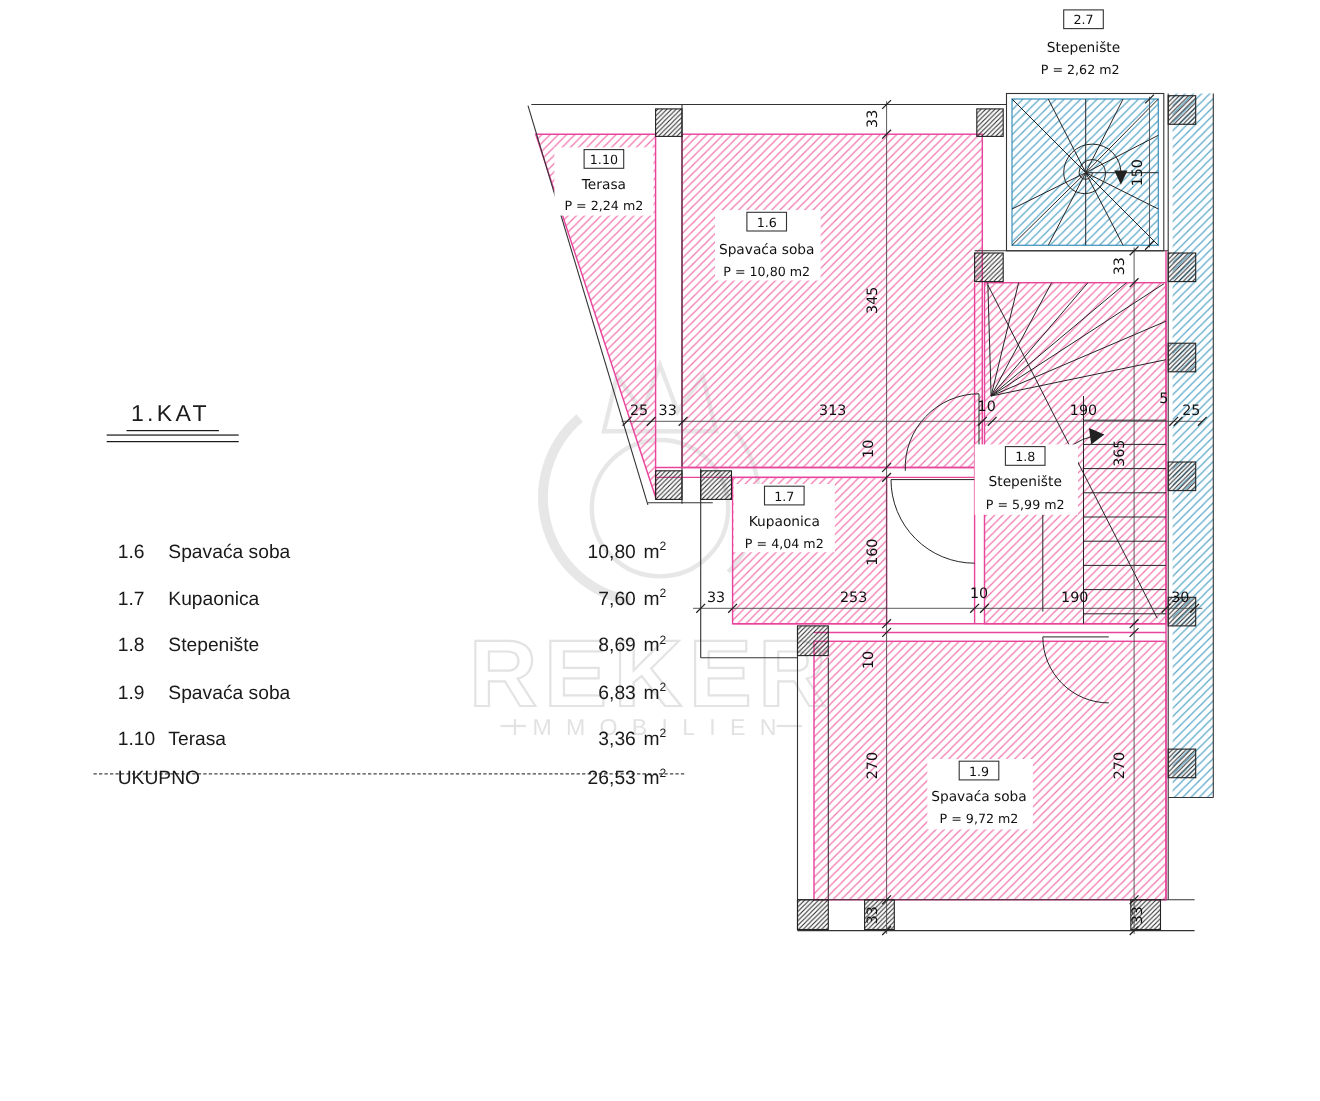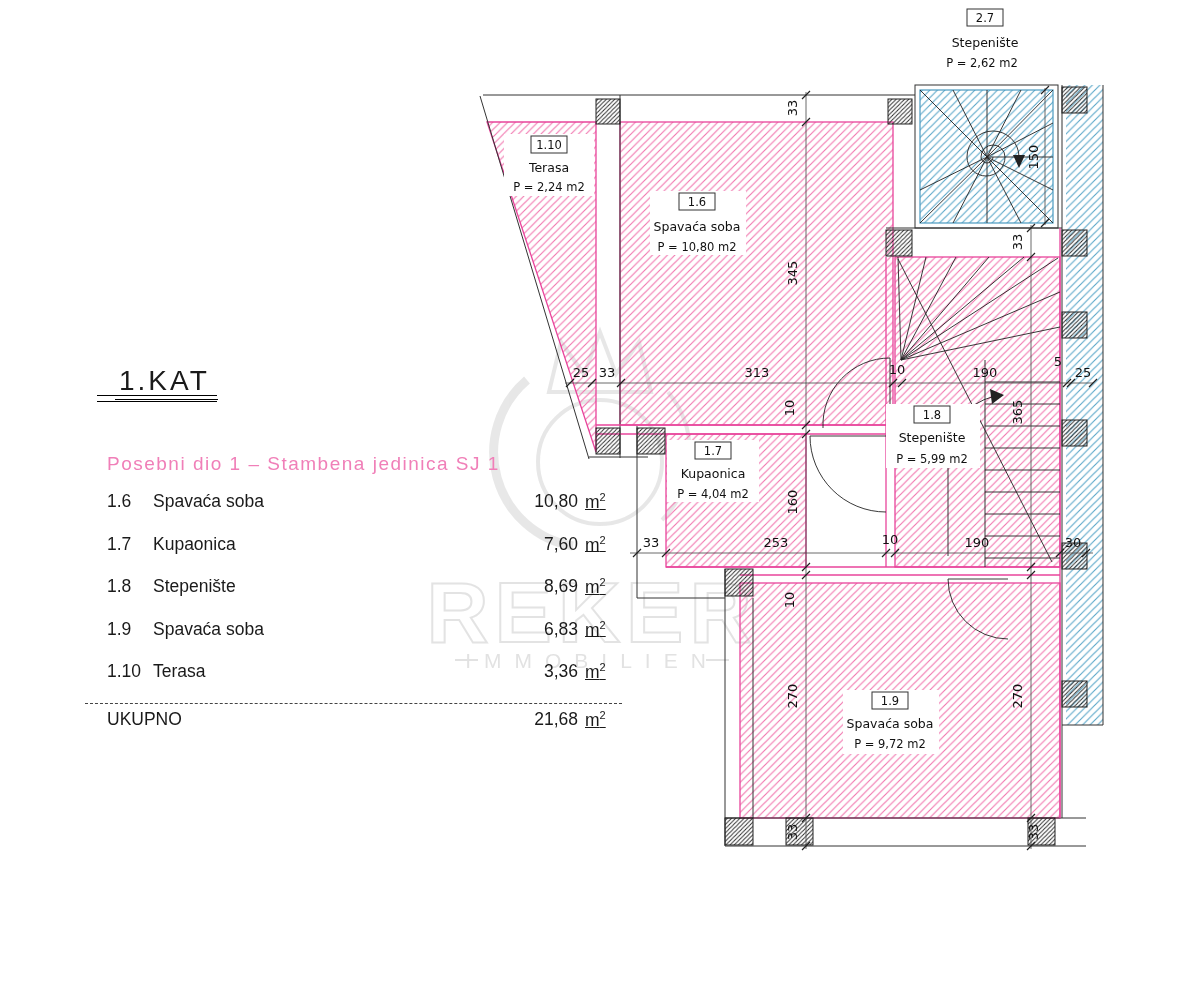--- a/index.html
+++ b/index.html
@@ -2,32 +2,32 @@
 <html><head>
 <meta charset="utf-8">
 <style>
   html,body{margin:0;padding:0;background:#fff;}
   body{font-family:"Liberation Sans",sans-serif;}
   .stage{position:relative;width:1200px;height:1001px;background:#fff;overflow:hidden;}
   .stage svg{position:absolute;left:0;top:0;}
 
   
   .legend{position:absolute;left:85px;top:365px;width:545px;height:420px;color:#1a1a1a;}
-  .floor-title{position:absolute;left:30px;top:0;font-size:28px;letter-spacing:3px;border-bottom:1.5px solid #000;padding:0 8px 2px 4px;}
+  .floor-title{position:absolute;left:30px;top:0;font-size:21px;letter-spacing:3px;border-bottom:1.5px solid #000;padding:0 8px 2px 4px;}
   .floor-underline{position:absolute;left:12px;top:30px;width:120px;height:5px;border-top:1.5px solid #000;border-bottom:1.5px solid #000;}
   .unit-title{position:absolute;left:22px;top:88px;font-size:19px;letter-spacing:1.5px;color:#f07fb8;white-space:nowrap;}
   .rows{position:absolute;left:0;top:126px;right:0;}
   .row{display:flex;height:42.5px;font-size:17.5px;align-items:flex-start;}
   .num{width:68px;padding-left:22px;box-sizing:border-box;}
   .nm{flex:1;}
   .val{width:80px;text-align:right;}
-  .unit{width:52px;padding-left:7px;box-sizing:border-box;text-decoration:underline;}
+  .unit{width:52px;padding-left:7px;box-sizing:border-box;}
   sup{font-size:11px;}
   .sep{position:absolute;left:0;top:338px;width:537px;border-top:1.6px dashed #444;}
-  .total{position:absolute;left:0;top:344px;right:0;display:flex;font-size:17.5px;}
+  .total{position:absolute;left:0;top:332px;right:0;display:flex;font-size:17.5px;align-items:flex-end;}
   .tlabel{padding-left:22px;}
   .spacer{flex:1;}
 
   
   .wl{stroke:#333;stroke-width:1;fill:none;}
   .pl{stroke:#e8449b;stroke-width:1.3;fill:none;}
   .st{stroke:#222;stroke-width:0.9;fill:none;}
   .tick{stroke:#222;stroke-width:1.2;fill:none;}
   .dimline{stroke:#444;stroke-width:0.8;fill:none;}
   .dim{font:13px "DejaVu Sans",sans-serif;fill:#111;text-anchor:middle;}
@@ -242,21 +242,20 @@
       <text class="lbl-id" x="890" y="705">1.9</text>
       <text class="lbl-nm" x="890" y="728">Spavaća soba</text>
       <text class="lbl-ar" x="890" y="748">P = 9,72 m2</text>
     </g>
   </g>
 </svg>
 
 <div class="legend">
   <div class="floor-title">1.KAT</div>
   <div class="floor-underline"></div>
-  <div class="unit-title">Posebni dio 1 – Stambena jedinica SJ 1</div>
 
   <div class="rows">
     <div class="row">
       <span class="num">1.6</span>
       <span class="nm">Spavaća soba</span>
       <span class="val">10,80</span>
       <span class="unit"><span>m</span><sup>2</sup></span>
     </div>
     <div class="row">
       <span class="num">1.7</span>
@@ -282,18 +281,18 @@
       <span class="val">3,36</span>
       <span class="unit"><span>m</span><sup>2</sup></span>
     </div>
   </div>
 
   <div class="sep"></div>
 
   <div class="total">
     <span class="tlabel">UKUPNO</span>
     <span class="spacer"></span>
-    <span class="val">21,68</span>
+    <span class="val">26,53</span>
     <span class="unit"><span>m</span><sup>2</sup></span>
   </div>
 </div>
 
 </div>
 
 </body></html>

